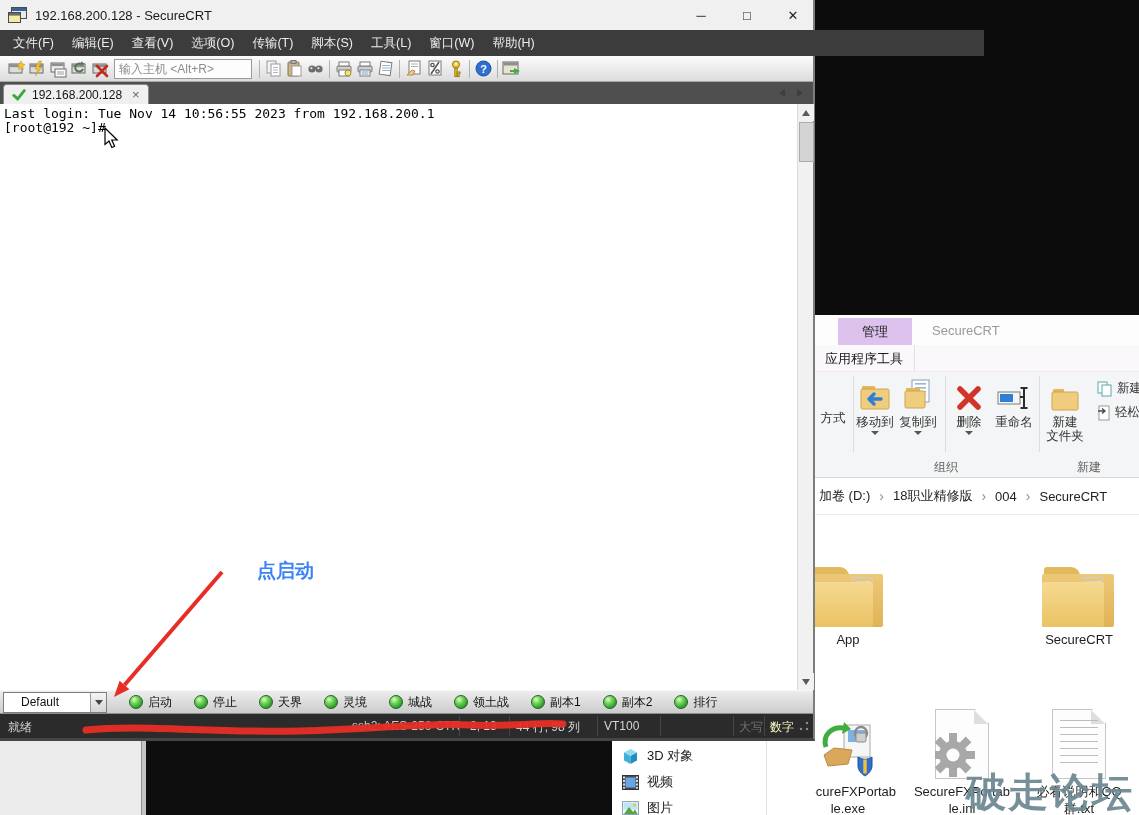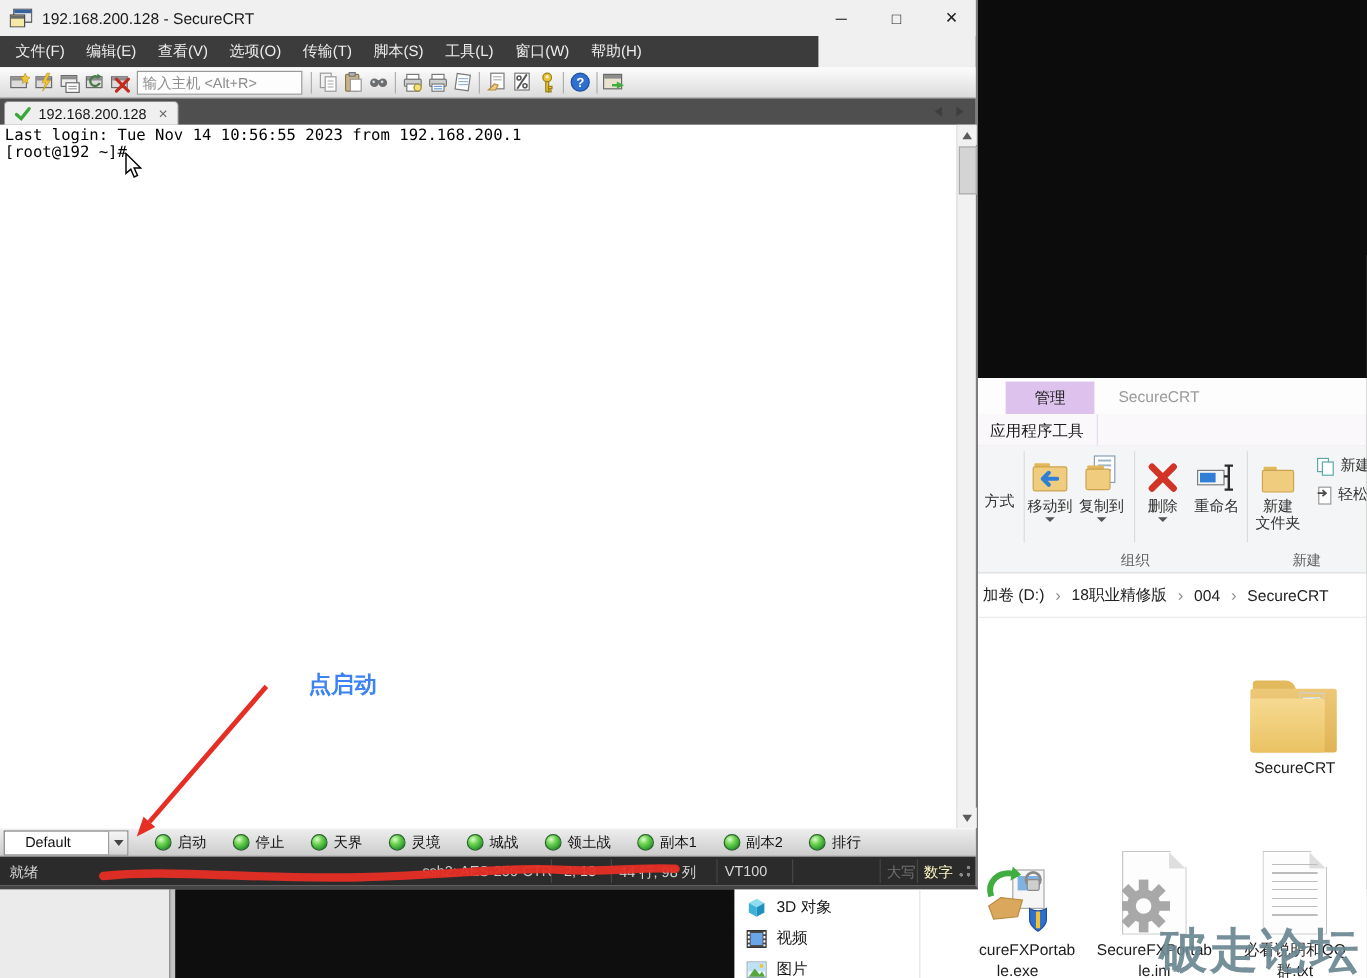--- a/index.html
+++ b/index.html
@@ -6,21 +6,21 @@
   body{position:relative;width:1139px;height:815px;overflow:hidden;background:#0c0c0c;
        font-family:"Liberation Sans","DejaVu Sans",sans-serif;-webkit-font-smoothing:antialiased}
   
   #crt{position:absolute;left:0;top:0;width:813px;height:738px;background:#f0f0f0;
        border-right:2px solid #7d7d7d;border-bottom:3px solid #454545}
   .titlebar{position:absolute;left:0;top:0;width:813px;height:30px;background:#f0f0f0;display:flex;align-items:center}
   .titlebar .ticn{margin-left:8px}
   .titlebar .ttext{margin-left:8px;font-size:13px;color:#1a1a1a}
   .winbtn{position:absolute;top:0;width:46px;height:30px;display:flex;align-items:center;justify-content:center;
           font-size:13px;color:#222}
-  .menubar{position:absolute;left:0;top:30px;width:682px;height:26px;background:#3c3c3c;display:flex;align-items:center;padding-left:4px;box-sizing:border-box}
+  .menubar{position:absolute;left:0;top:30px;width:984px;height:26px;background:#3c3c3c;display:flex;align-items:center;padding-left:4px;box-sizing:border-box}
   .menuitem{padding:0 9px;font-size:12.5px;color:#ececec;line-height:26px}
   .toolbar{position:absolute;left:0;top:56px;width:813px;height:26px;background:linear-gradient(#fcfcfc,#dcdcdc);
            border-bottom:1px solid #a9a9a9;display:flex;align-items:center;padding-left:5px;box-sizing:border-box}
   .ticon{width:21px;height:21px;display:flex;align-items:center;justify-content:center;flex:0 0 auto}
   .tsep{width:1px;height:18px;background:#b0b0b0;margin:0 3px;flex:0 0 auto}
   .hostinput{width:128px;height:18px;border:1px solid #9a9a9a;background:#fdfdfd;font-size:12px;color:#555;
              padding:0 4px;margin:0 4px;font-family:"Liberation Sans",sans-serif}
   .hostinput::placeholder{color:#8d8d8d}
   .tabbar{position:absolute;left:0;top:82px;width:813px;height:22px;background:#4f4f4f}
   .tab{position:absolute;left:3px;top:2px;height:20px;background:#efefef;border:1px solid #8a8a8a;border-bottom:none;
@@ -243,20 +243,32 @@
     <span>加卷 (D:)</span>
     <span class="crumb-sep">›</span>
     <span>18职业精修版</span>
     <span class="crumb-sep">›</span>
     <span>004</span>
     <span class="crumb-sep">›</span>
     <span>SecureCRT</span>
   </div>
   <div class="filearea">
 
+    <div class="fitem" style="left:-22px;top:26px">
+      <div class="ficn">
+          <div class="bigfolder">
+            <div class="bk"></div>
+            <div class="bd"></div>
+            <div class="pp"></div>
+            <div class="chip"></div>
+            <div class="fr"></div>
+          </div>
+        </div>
+      <div class="flabel">App</div>
+    </div>
     <div class="fitem" style="left:209px;top:26px">
       <div class="ficn">
           <div class="bigfolder">
             <div class="bk"></div>
             <div class="bd"></div>
             <div class="pp"></div>
             <div class="chip"></div>
             <div class="fr"></div>
           </div>
         </div>

